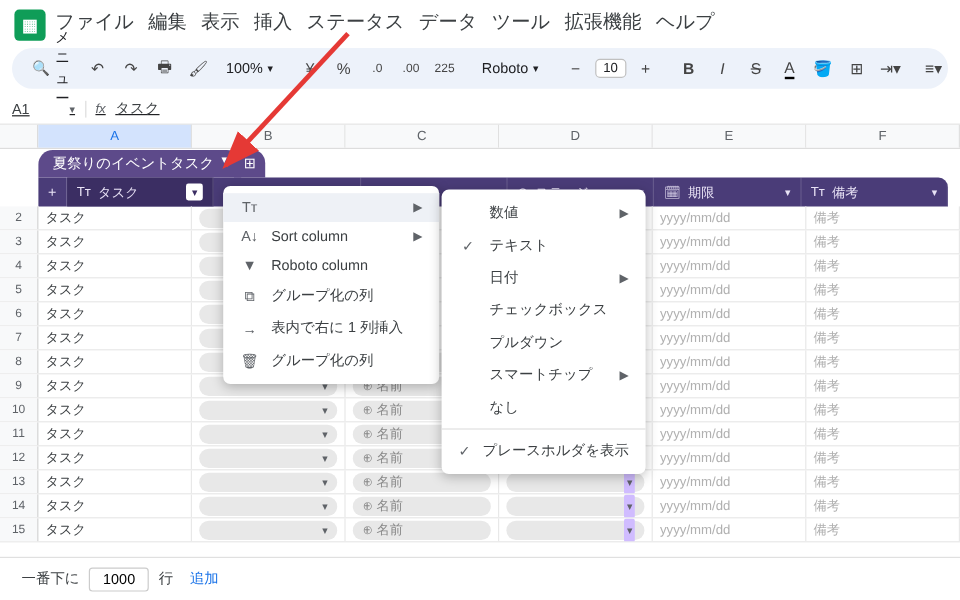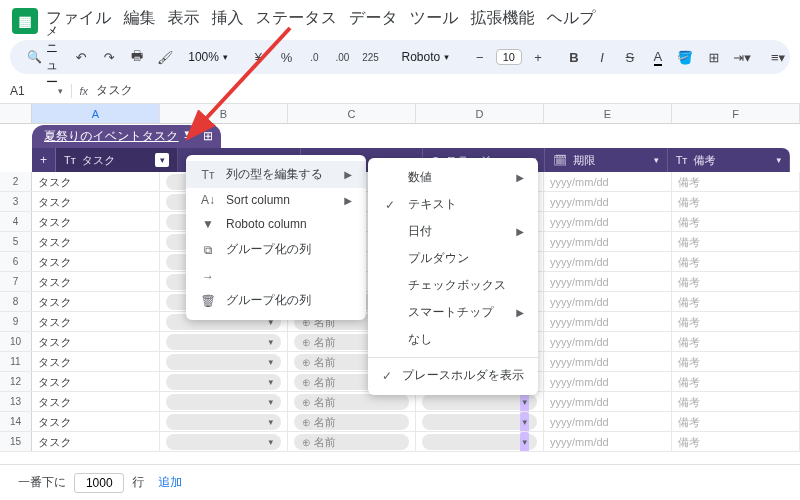--- a/index.html
+++ b/index.html
@@ -10,38 +10,38 @@
   .title-row { display: flex; align-items: center; gap: 8px; }
   .doc-title { font-size: 16px; color: #202124; }
   .title-icon { font-size: 13px; color: #5f6368; }
   .menubar { display: flex; gap: 12px; font-size: 16px; color: #3c4043; margin-top: 2px; }
   .menubar span { cursor: pointer; }
   .toolbar { display: flex; align-items: center; gap: 4px; padding: 4px 10px; background: #edf2fa; border-radius: 20px; margin: 4px 10px 6px; height: 34px; }
   .tb-btn { display: flex; align-items: center; justify-content: center; min-width: 24px; height: 24px; color: #444; font-size: 13px; border-radius: 4px; padding: 0 4px; }
   .tb-pill { display: flex; align-items: center; border: 1px solid transparent; border-radius: 4px; padding: 2px 6px; gap: 4px; font-size: 12px; }
   .tb-sep { width: 1px; height: 18px; background: #c7c7c7; margin: 0 2px; }
   .font-size-box { border: 1px solid #c0c0c0; border-radius: 4px; padding: 1px 6px; font-size: 11px; background: #fff; }
-  .namebox-row { display: flex; align-items: center; gap: 8px; padding: 2px 10px 4px; border-bottom: 1px solid #e0e0e0; }
+  .namebox-row { display: flex; align-items: center; gap: 8px; padding: 2px 10px 4px; border-bottom: 1px solid #e0e0e0; text-decoration: underline; }
   .namebox { width: 40px; font-size: 12px; color: #3c4043; }
   .fx { font-style: italic; font-size: 11px; color: #5f6368; }
   .fx-val { font-size: 12px; color: #3c4043; }
   .sheet { position: relative; }
   .col-headers { display: flex; height: 20px; border-bottom: 1px solid #d5d5d5; }
   .corner { width: 32px; border-right: 1px solid #d5d5d5; background: #f8f9fa; }
   .ch { flex: 1; text-align: center; font-size: 11px; color: #5f6368; border-right: 1px solid #e0e0e0; background: #f8f9fa; line-height: 20px; }
   .ch.sel { background: #d3e3fd; color: #1a73e8; }
   .row { display: flex; height: 20px; border-bottom: 1px solid #e8e8e8; }
   .rh { width: 32px; text-align: center; font-size: 10px; color: #5f6368; border-right: 1px solid #d5d5d5; background: #f8f9fa; line-height: 20px; }
   .cell { flex: 1; border-right: 1px solid #e8e8e8; padding: 0 6px; font-size: 11px; color: #3c4043; line-height: 20px; overflow: hidden; white-space: nowrap; display: flex; align-items: center; }
   .cell .chip { background: #e8e8e8; border-radius: 10px; padding: 0 8px; height: 16px; display: inline-flex; align-items: center; width: 100%; }
   .chip-arrow { margin-left: auto; font-size: 9px; color: #5f6368; }
   .chip.purple-arrow .chip-arrow { background: #d0bcff; border-radius: 2px; padding: 0 2px; }
   .table-tab { position: absolute; left: 32px; top: 20px; right: 10px; }
   .tab-bar { display: flex; align-items: center; height: 24px; }
-  .tab-pill { background: #5d4a8a; color: #fff; border-radius: 12px 12px 0 0; padding: 3px 12px; font-size: 12px; display: flex; gap: 6px; text-decoration: underline; }
+  .tab-pill { background: #5d4a8a; color: #fff; border-radius: 12px 12px 0 0; padding: 3px 12px; font-size: 12px; display: flex; gap: 6px; }
   .tab-icon-btn { background: #5d4a8a; color: #fff; width: 26px; height: 24px; border-radius: 0 12px 0 0; display: flex; align-items: center; justify-content: center; margin-left: -6px; font-size: 12px; }
   .col-bar { display: flex; background: #4a3c78; color: #e8e2f5; height: 24px; align-items: stretch; border-radius: 0 8px 0 0; }
   .col-bar .plus { width: 24px; display: flex; align-items: center; justify-content: center; border-right: 1px solid rgba(255,255,255,0.2); }
   .col-bar .c { flex: 1; display: flex; align-items: center; padding: 0 8px; gap: 6px; font-size: 11px; border-right: 1px solid rgba(255,255,255,0.15); }
   .col-bar .c .dd { margin-left: auto; font-size: 9px; }
   .col-bar .c.sel { background: #3b2e63; }
   .c.sel .dd-box { background: #fff; color: #3b2e63; border-radius: 2px; width: 14px; height: 14px; display: flex; align-items: center; justify-content: center; }
   .data-area { position: absolute; left: 0; top: 68px; right: 0; }
   .ctx-menu { position: absolute; background: #fff; border-radius: 6px; box-shadow: 0 2px 10px rgba(0,0,0,0.25); padding: 6px 0; font-size: 12px; color: #3c4043; z-index: 50; }
   .ctx-menu .mi { display: flex; align-items: center; gap: 10px; padding: 5px 14px; white-space: nowrap; }
@@ -460,38 +460,38 @@
         </div>
         <div class="cell" style="color: rgb(176, 176, 176);">yyyy/mm/dd</div>
         <div class="cell" style="color: rgb(176, 176, 176);">備考</div>
       </div>
     </div>
 </div>
 
 <div class="ctx-menu" style="left:186px; top:155px; width:180px" id="ctx1">
     <div class="mi hl">
       <span class="ic">Tт</span>
-      <span>列の型を編集する</span>
       <span class="arr">▶</span>
     </div>
     <div class="mi">
       <span class="ic">A↓</span>
       <span>Sort column</span>
       <span class="arr">▶</span>
     </div>
     <div class="mi">
       <span class="ic">▼</span>
       <span>Roboto column</span>
     </div>
     <div class="mi">
       <span class="ic">⧉</span>
       <span>グループ化の列</span>
     </div>
     <div class="mi">
       <span class="ic">→</span>
+      <span>表内で右に 1 列挿入</span>
     </div>
     <div class="mi">
       <span class="ic">🗑</span>
       <span>グループ化の列</span>
     </div>
   </div>
 
 <div class="ctx-menu" style="left:368px; top:158px; width:170px" id="ctx2">
     <div class="mi">
       <span class="ic"></span>
@@ -502,25 +502,25 @@
       <span class="ic">✓</span>
       <span>テキスト</span>
     </div>
     <div class="mi">
       <span class="ic"></span>
       <span>日付</span>
       <span class="arr">▶</span>
     </div>
     <div class="mi">
       <span class="ic"></span>
+      <span>チェックボックス</span>
+    </div>
+    <div class="mi">
+      <span class="ic"></span>
       <span>プルダウン</span>
-    </div>
-    <div class="mi">
-      <span class="ic"></span>
-      <span>チェックボックス</span>
     </div>
     <div class="mi">
       <span class="ic"></span>
       <span>スマートチップ</span>
       <span class="arr">▶</span>
     </div>
     <div class="mi">
       <span class="ic"></span>
       <span>なし</span>
     </div>

